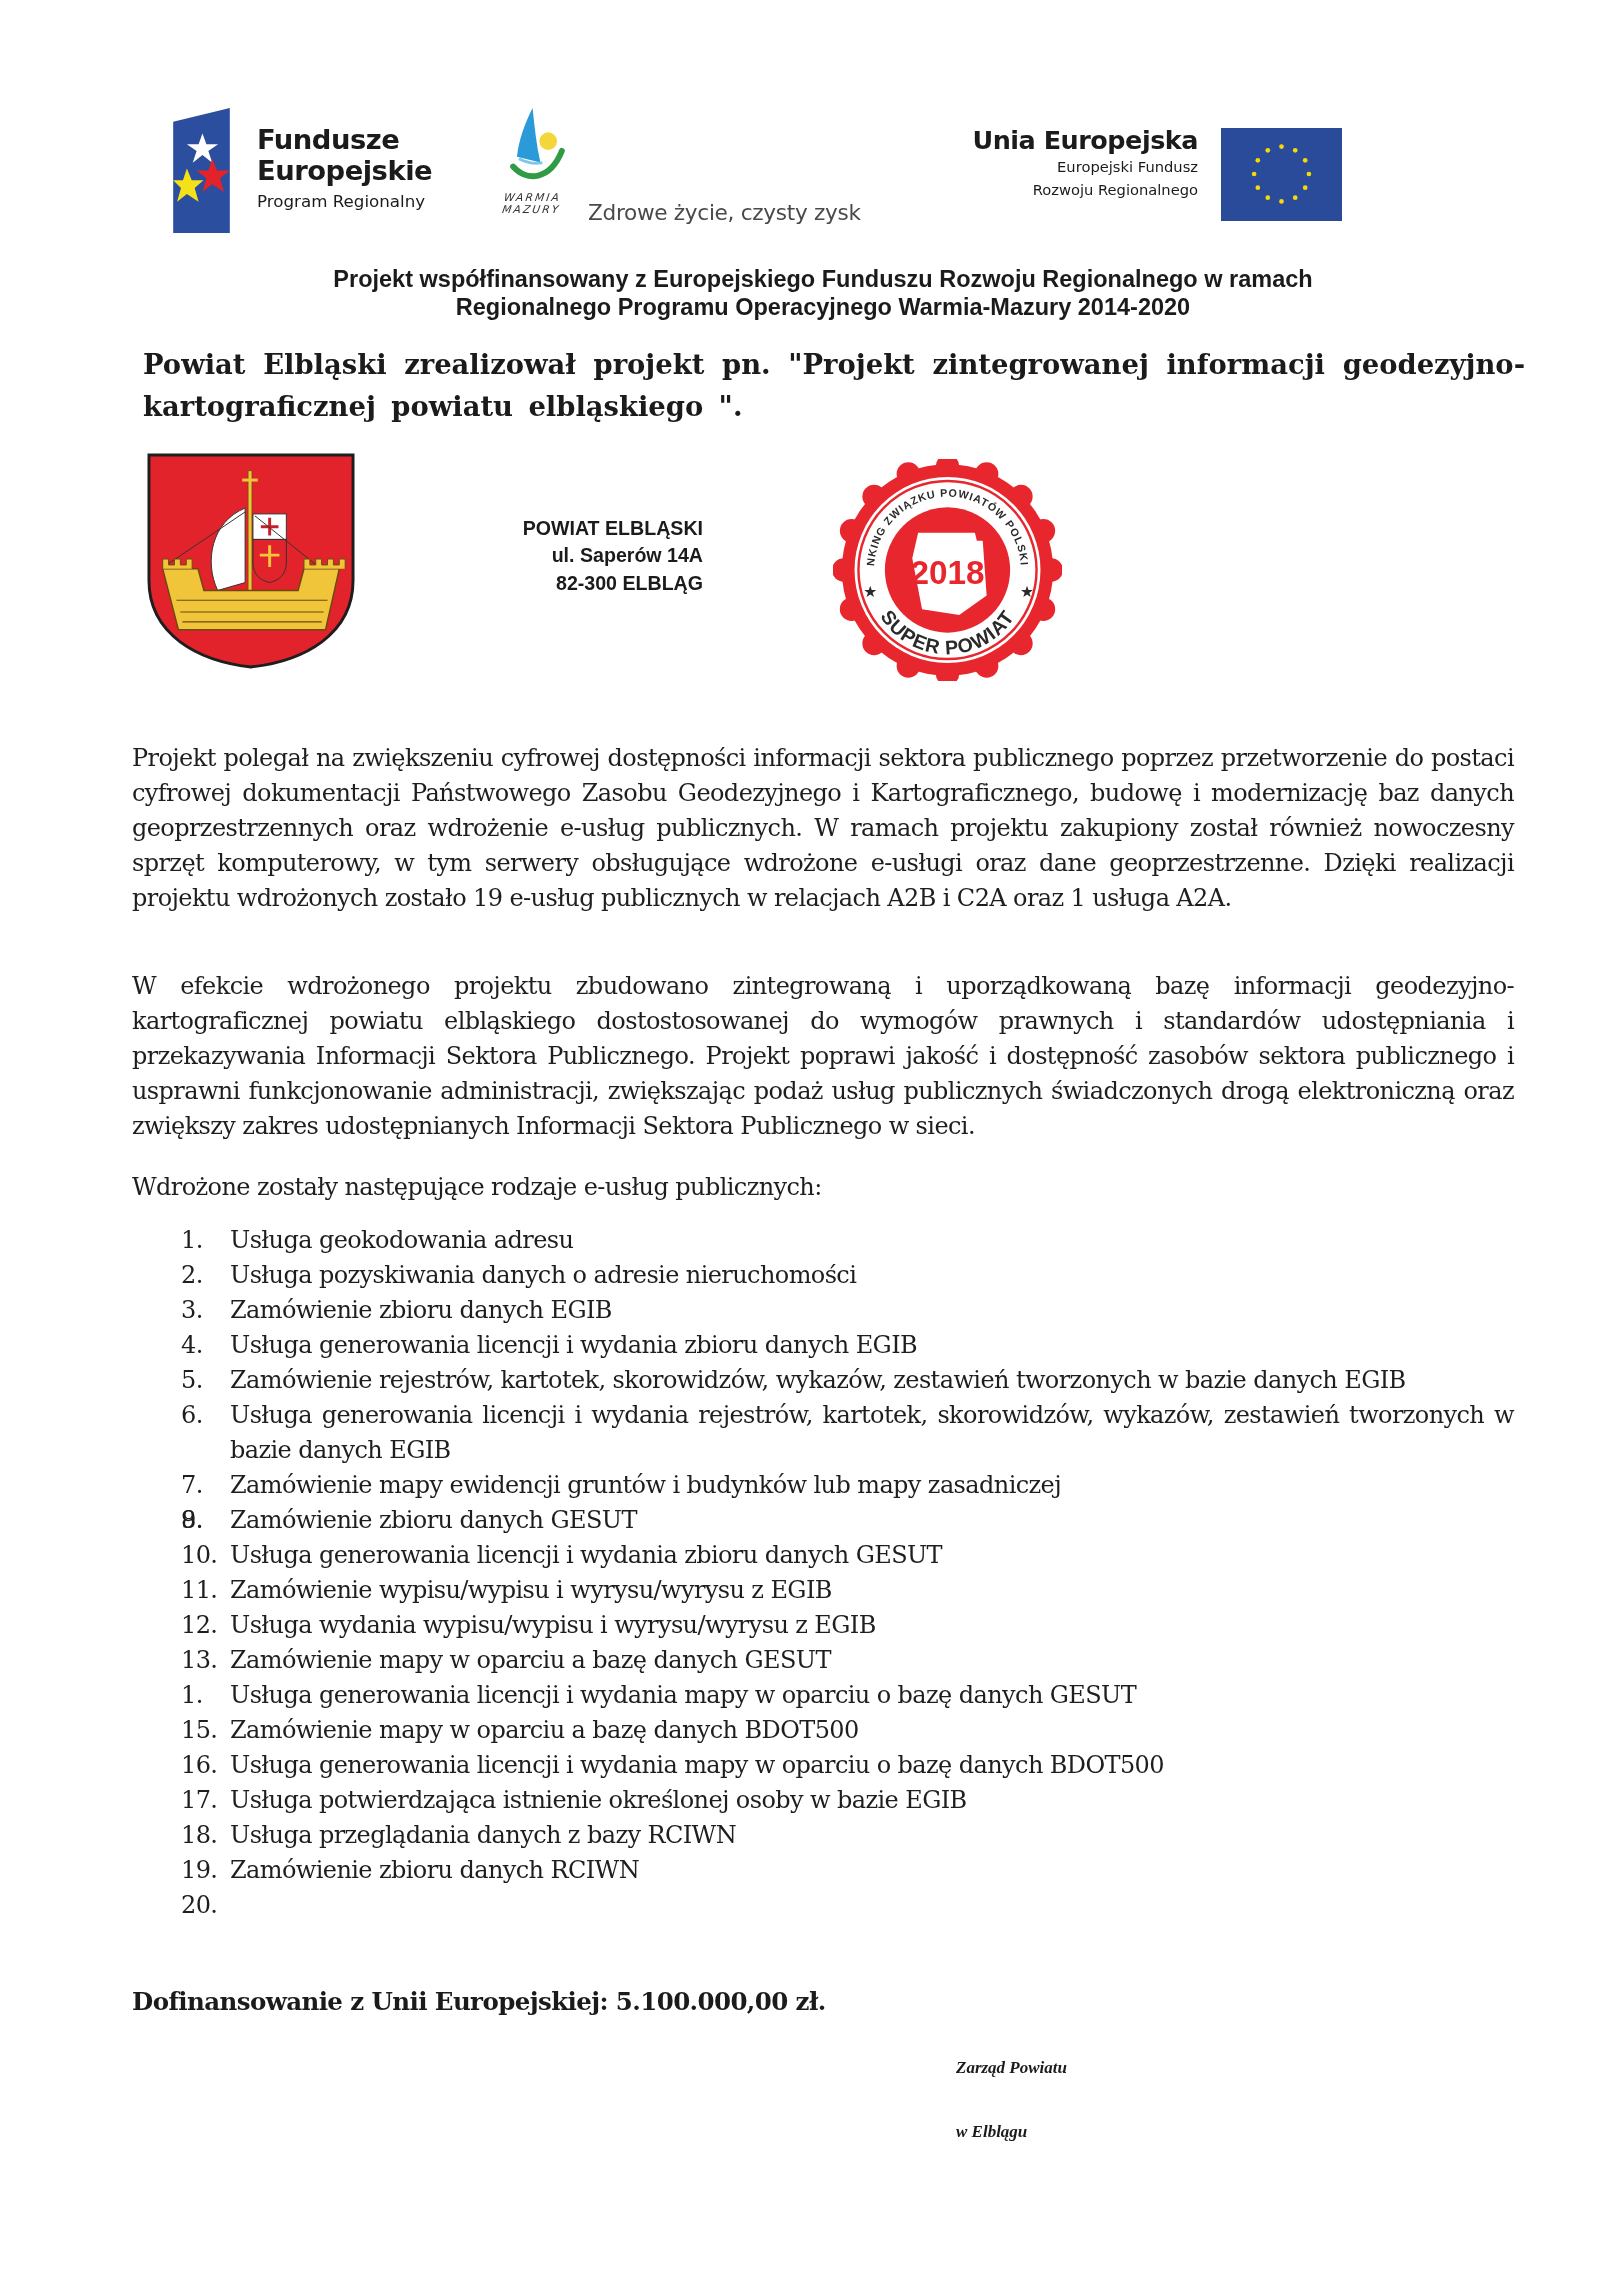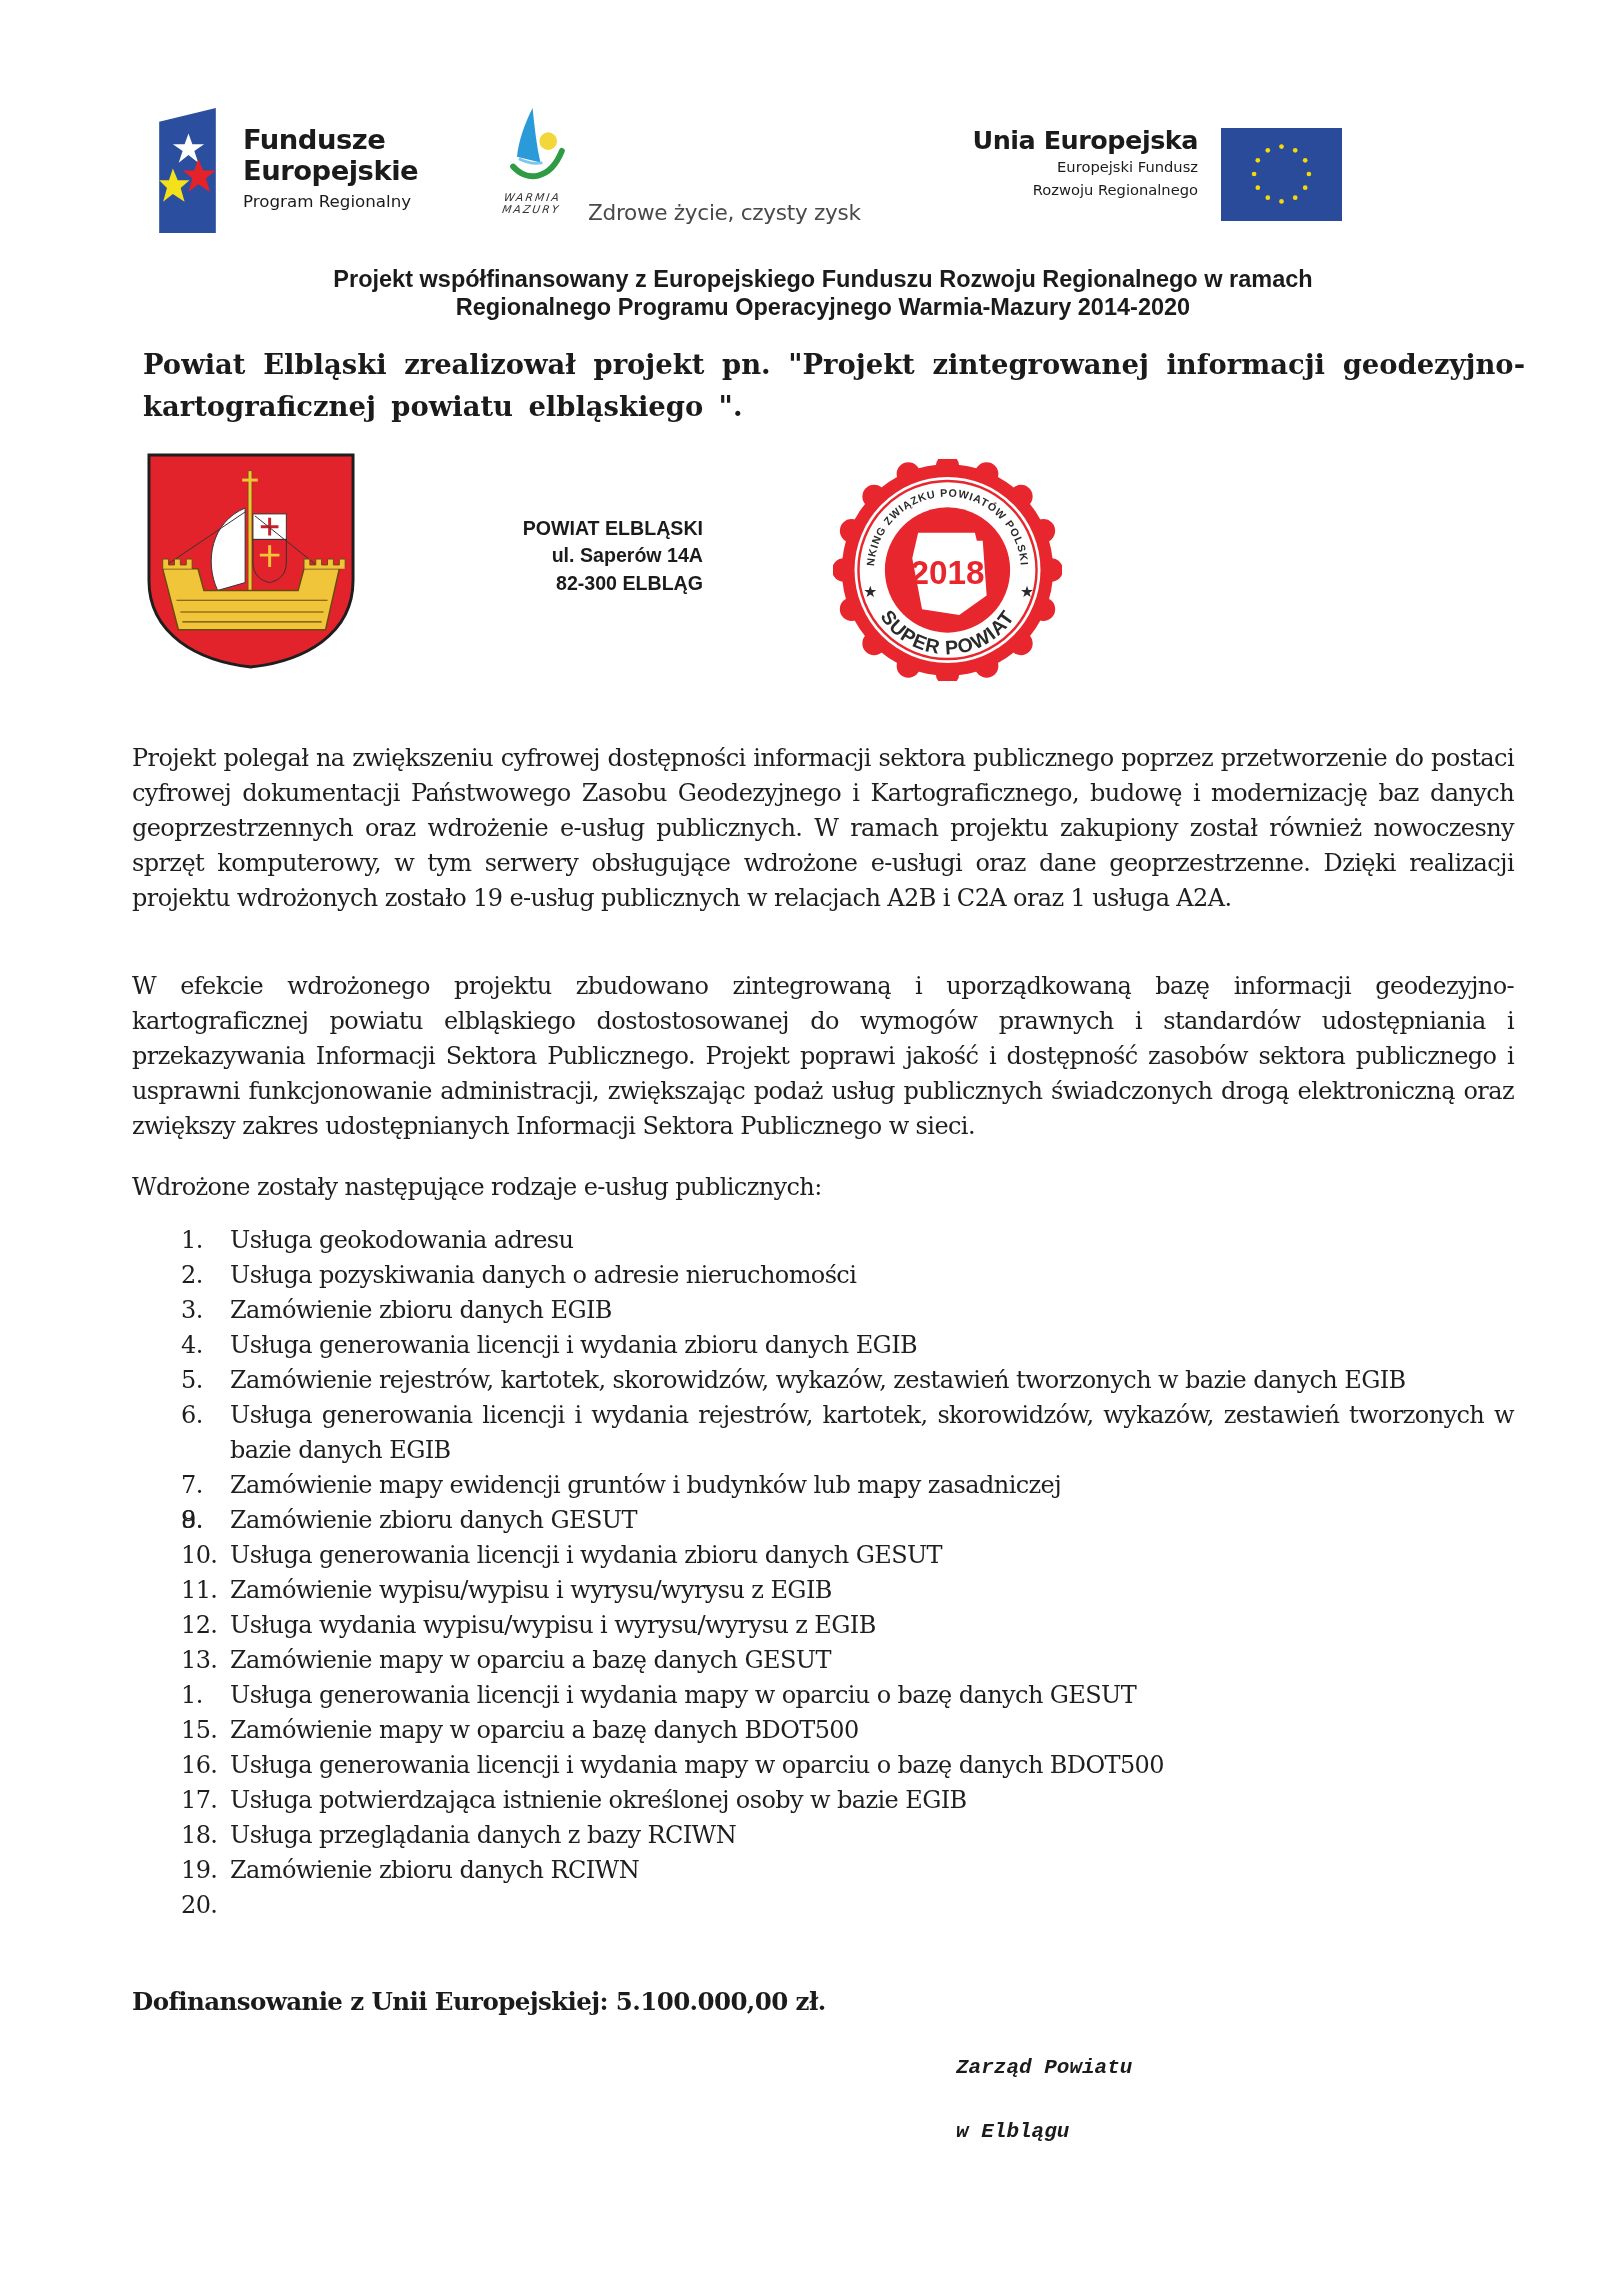--- a/index.html
+++ b/index.html
@@ -1,20 +1,20 @@
 <!DOCTYPE html>
 <html><head>
 <meta charset="utf-8">
 <style>
   * { margin: 0; padding: 0; box-sizing: border-box; }
   html, body { width: 1621px; height: 2292px; background: #ffffff; overflow: hidden; }
   body { position: relative; color: #1e1e1e; font-family: "DejaVu Serif", serif; }
 
   
-  .logo-fe { position: absolute; left: 157px; top: 106px; width: 294px; height: 129px; }
+  .logo-fe { position: absolute; left: 171px; top: 106px; width: 294px; height: 129px; }
   .fe-flag { position: absolute; left: 2px; top: 2px; width: 57px; height: 125px; }
   .fe-text { position: absolute; left: 86px; top: 17.6px; font-family: "DejaVu Sans", sans-serif; color: #1b1b1b; }
   .fe-title { font-size: 27.4px; font-weight: bold; line-height: 31px; letter-spacing: -0.5px; }
   .fe-sub { font-size: 16.7px; line-height: 25.5px; margin-top: 3.9px; }
 
   .logo-wm { position: absolute; left: 495px; top: 106px; width: 412px; height: 129px; }
   .wm-mark { position: absolute; left: 11.8px; top: 0; width: 59px; height: 82px; }
   .wm-name { position: absolute; left: 7.8px; top: 86px; font-family: "DejaVu Sans", sans-serif; font-style: italic; font-size: 10.8px; line-height: 11.8px; letter-spacing: 2px; color: #333; transform: skewX(-8deg); }
   .wm-slogan { position: absolute; left: 93px; top: 94px; font-family: "DejaVu Sans", sans-serif; font-size: 21.6px; color: #4a4a4a; letter-spacing: -0.3px; white-space: nowrap; }
 
@@ -37,21 +37,21 @@
   .para { position: absolute; left: 132px; width: 1382px; font-family: "DejaVu Serif", serif; font-size: 24px; line-height: 35px; text-align: justify; color: #1e1e1e; letter-spacing: -0.6px; }
   .p1 { top: 741px; }
   .p2 { top: 969px; }
   .p3 { top: 1170px; }
 
   .services { position: absolute; left: 132px; top: 1223px; width: 1382px; list-style: none; font-family: "DejaVu Serif", serif; font-size: 24px; line-height: 35px; color: #1e1e1e; letter-spacing: -0.6px; }
   .services li { position: relative; padding-left: 98px; text-align: justify; }
   .services li .num { position: absolute; left: 49px; top: 0; }
 
   .funding { position: absolute; left: 132px; top: 1984px; font-family: "DejaVu Serif", serif; font-weight: bold; font-size: 24.5px; line-height: 35px; color: #1b1b1b; letter-spacing: -0.6px; }
-  .signature { position: absolute; left: 956px; font-family: Liberation Mono, monospace; font-style: italic; font-weight: bold; font-size: 21px; line-height: 33px; color: #1b1b1b; text-align: right; }
+  .signature { position: absolute; left: 956px; font-family: Liberation Serif, serif; font-style: italic; font-weight: bold; font-size: 17px; line-height: 33px; color: #1b1b1b; text-align: right; }
   .sig1 { top: 2051px; }
   .sig2 { top: 2115px; }
 </style>
 </head>
 <body>
 
 <div class="logo-fe">
   <svg class="fe-flag" viewBox="0 0 58 128">
     <polygon points="0,14 58,0 58,128 0,128" fill="#2b4f9e"></polygon>
     <polygon points="30,26 34,37 46,37 36,44 40,56 30,48 20,56 24,44 14,37 26,37" fill="#ffffff"></polygon>

